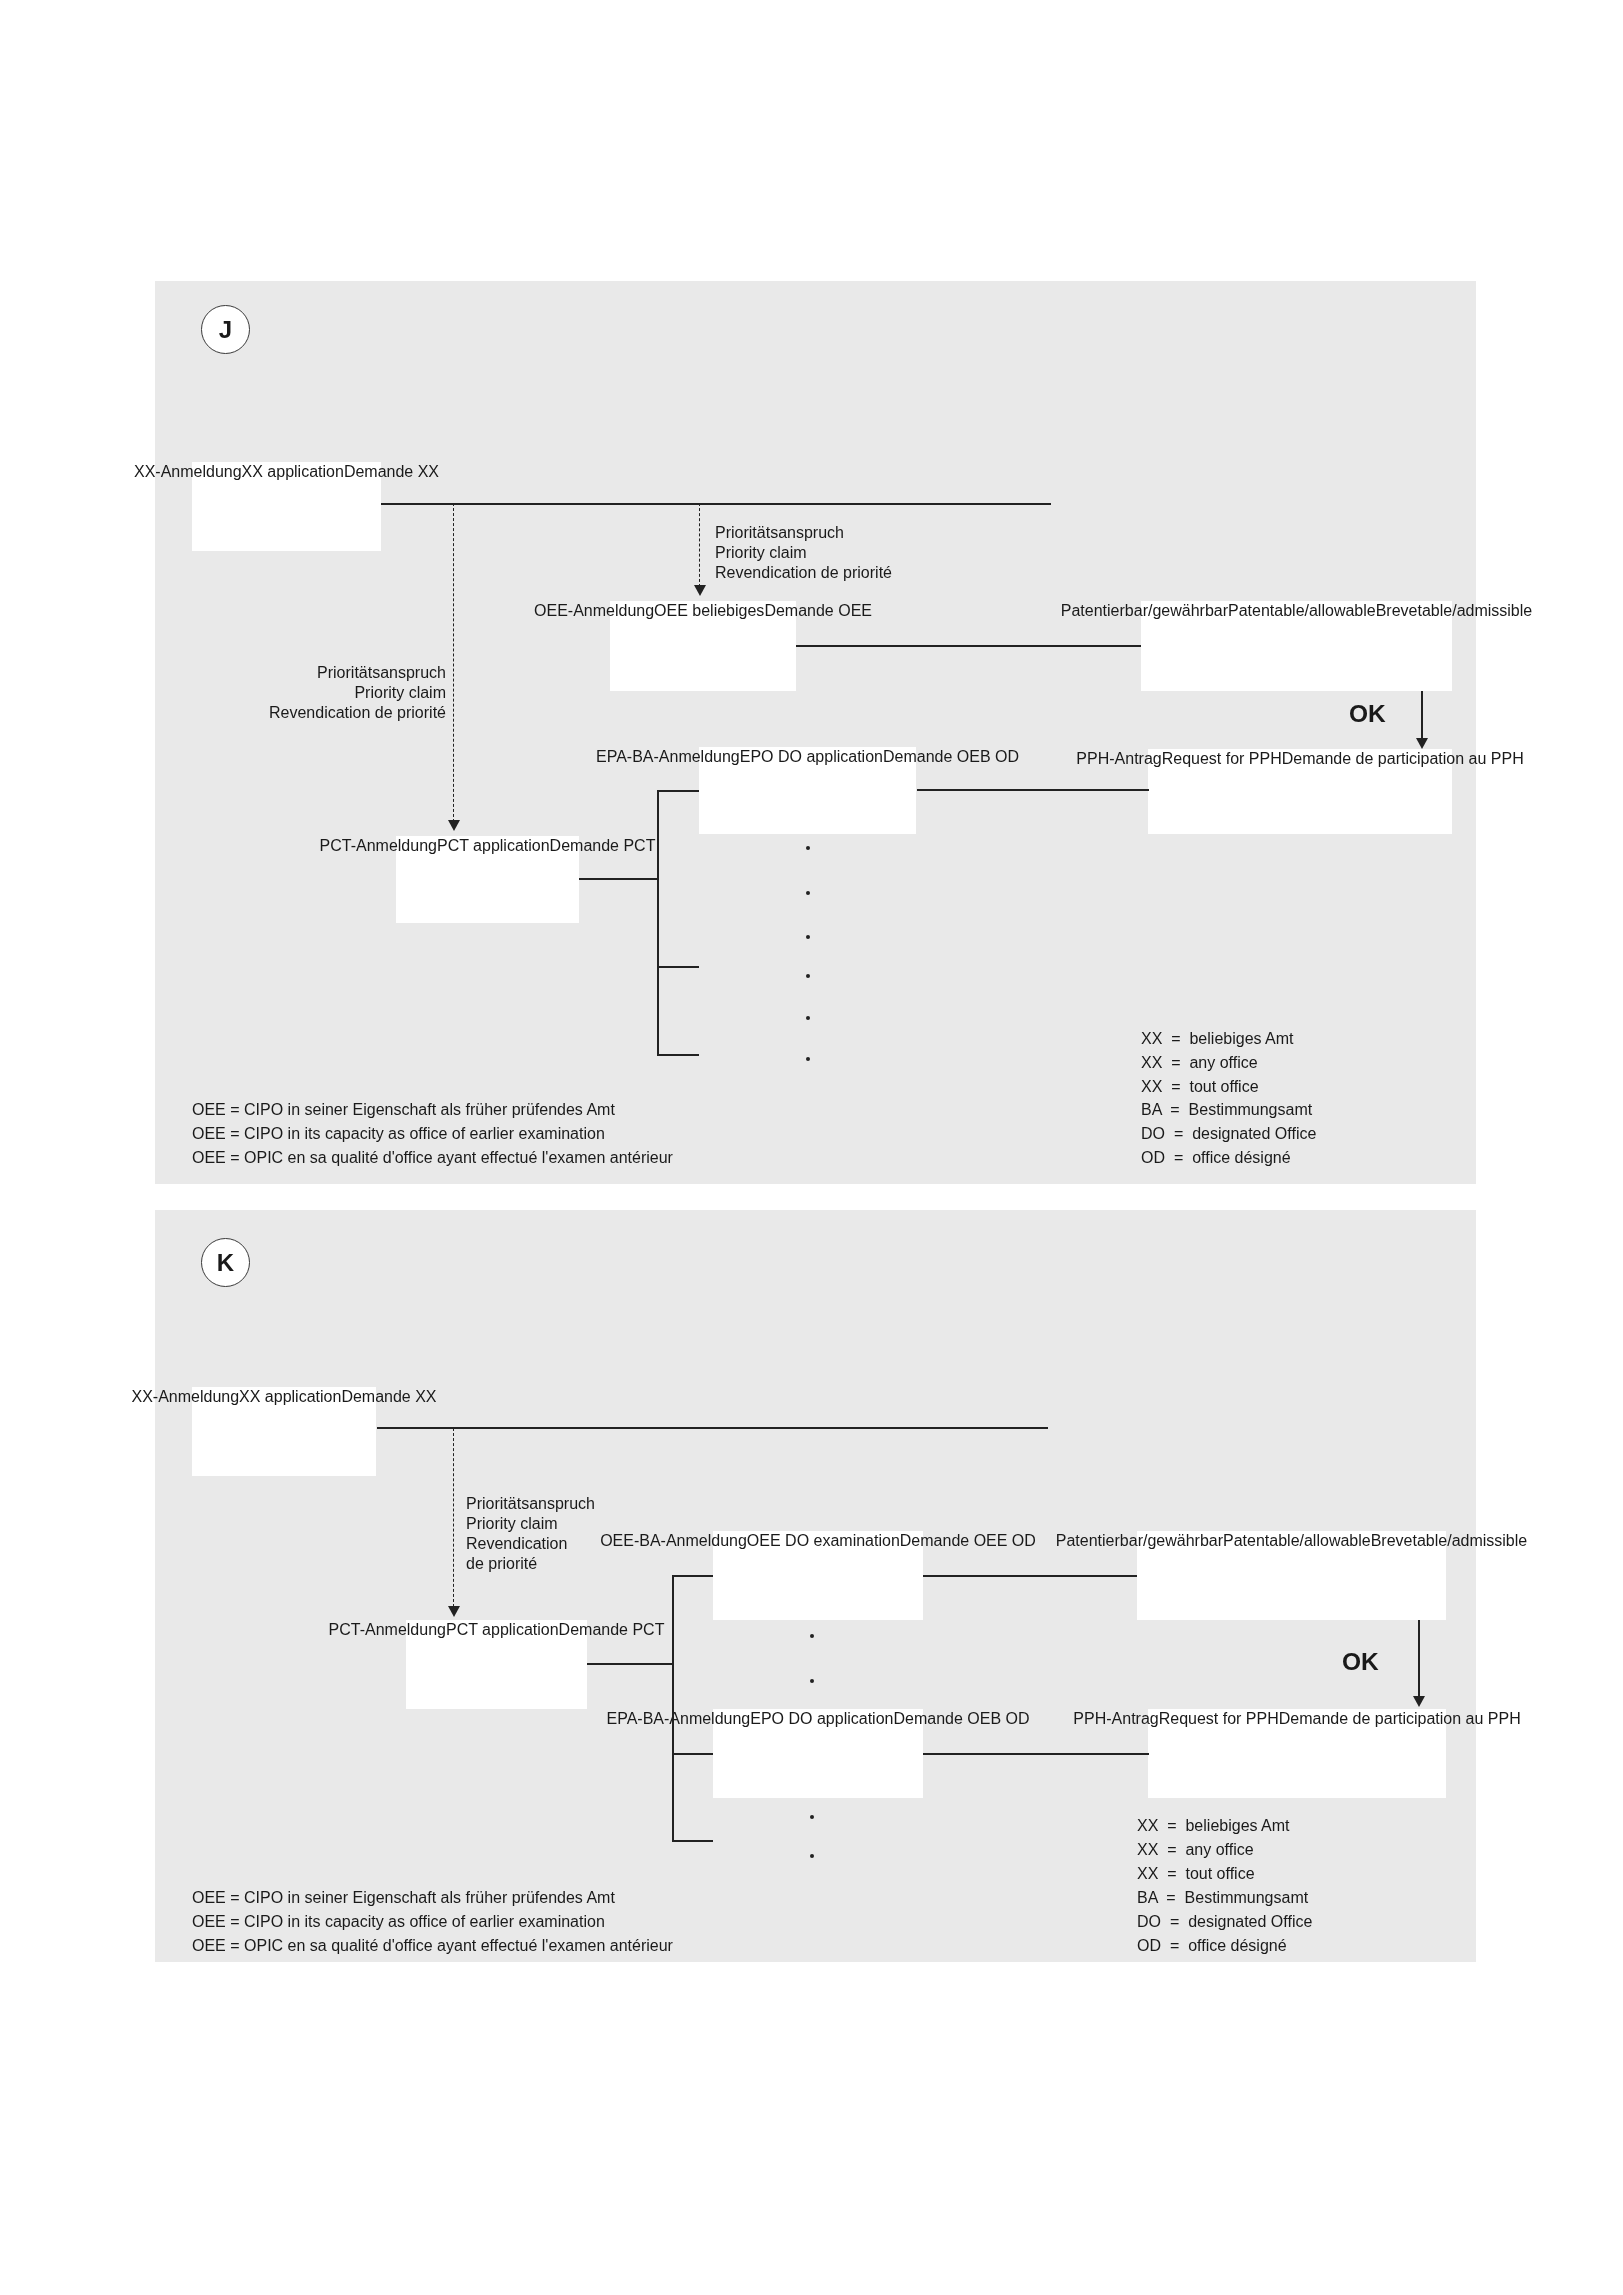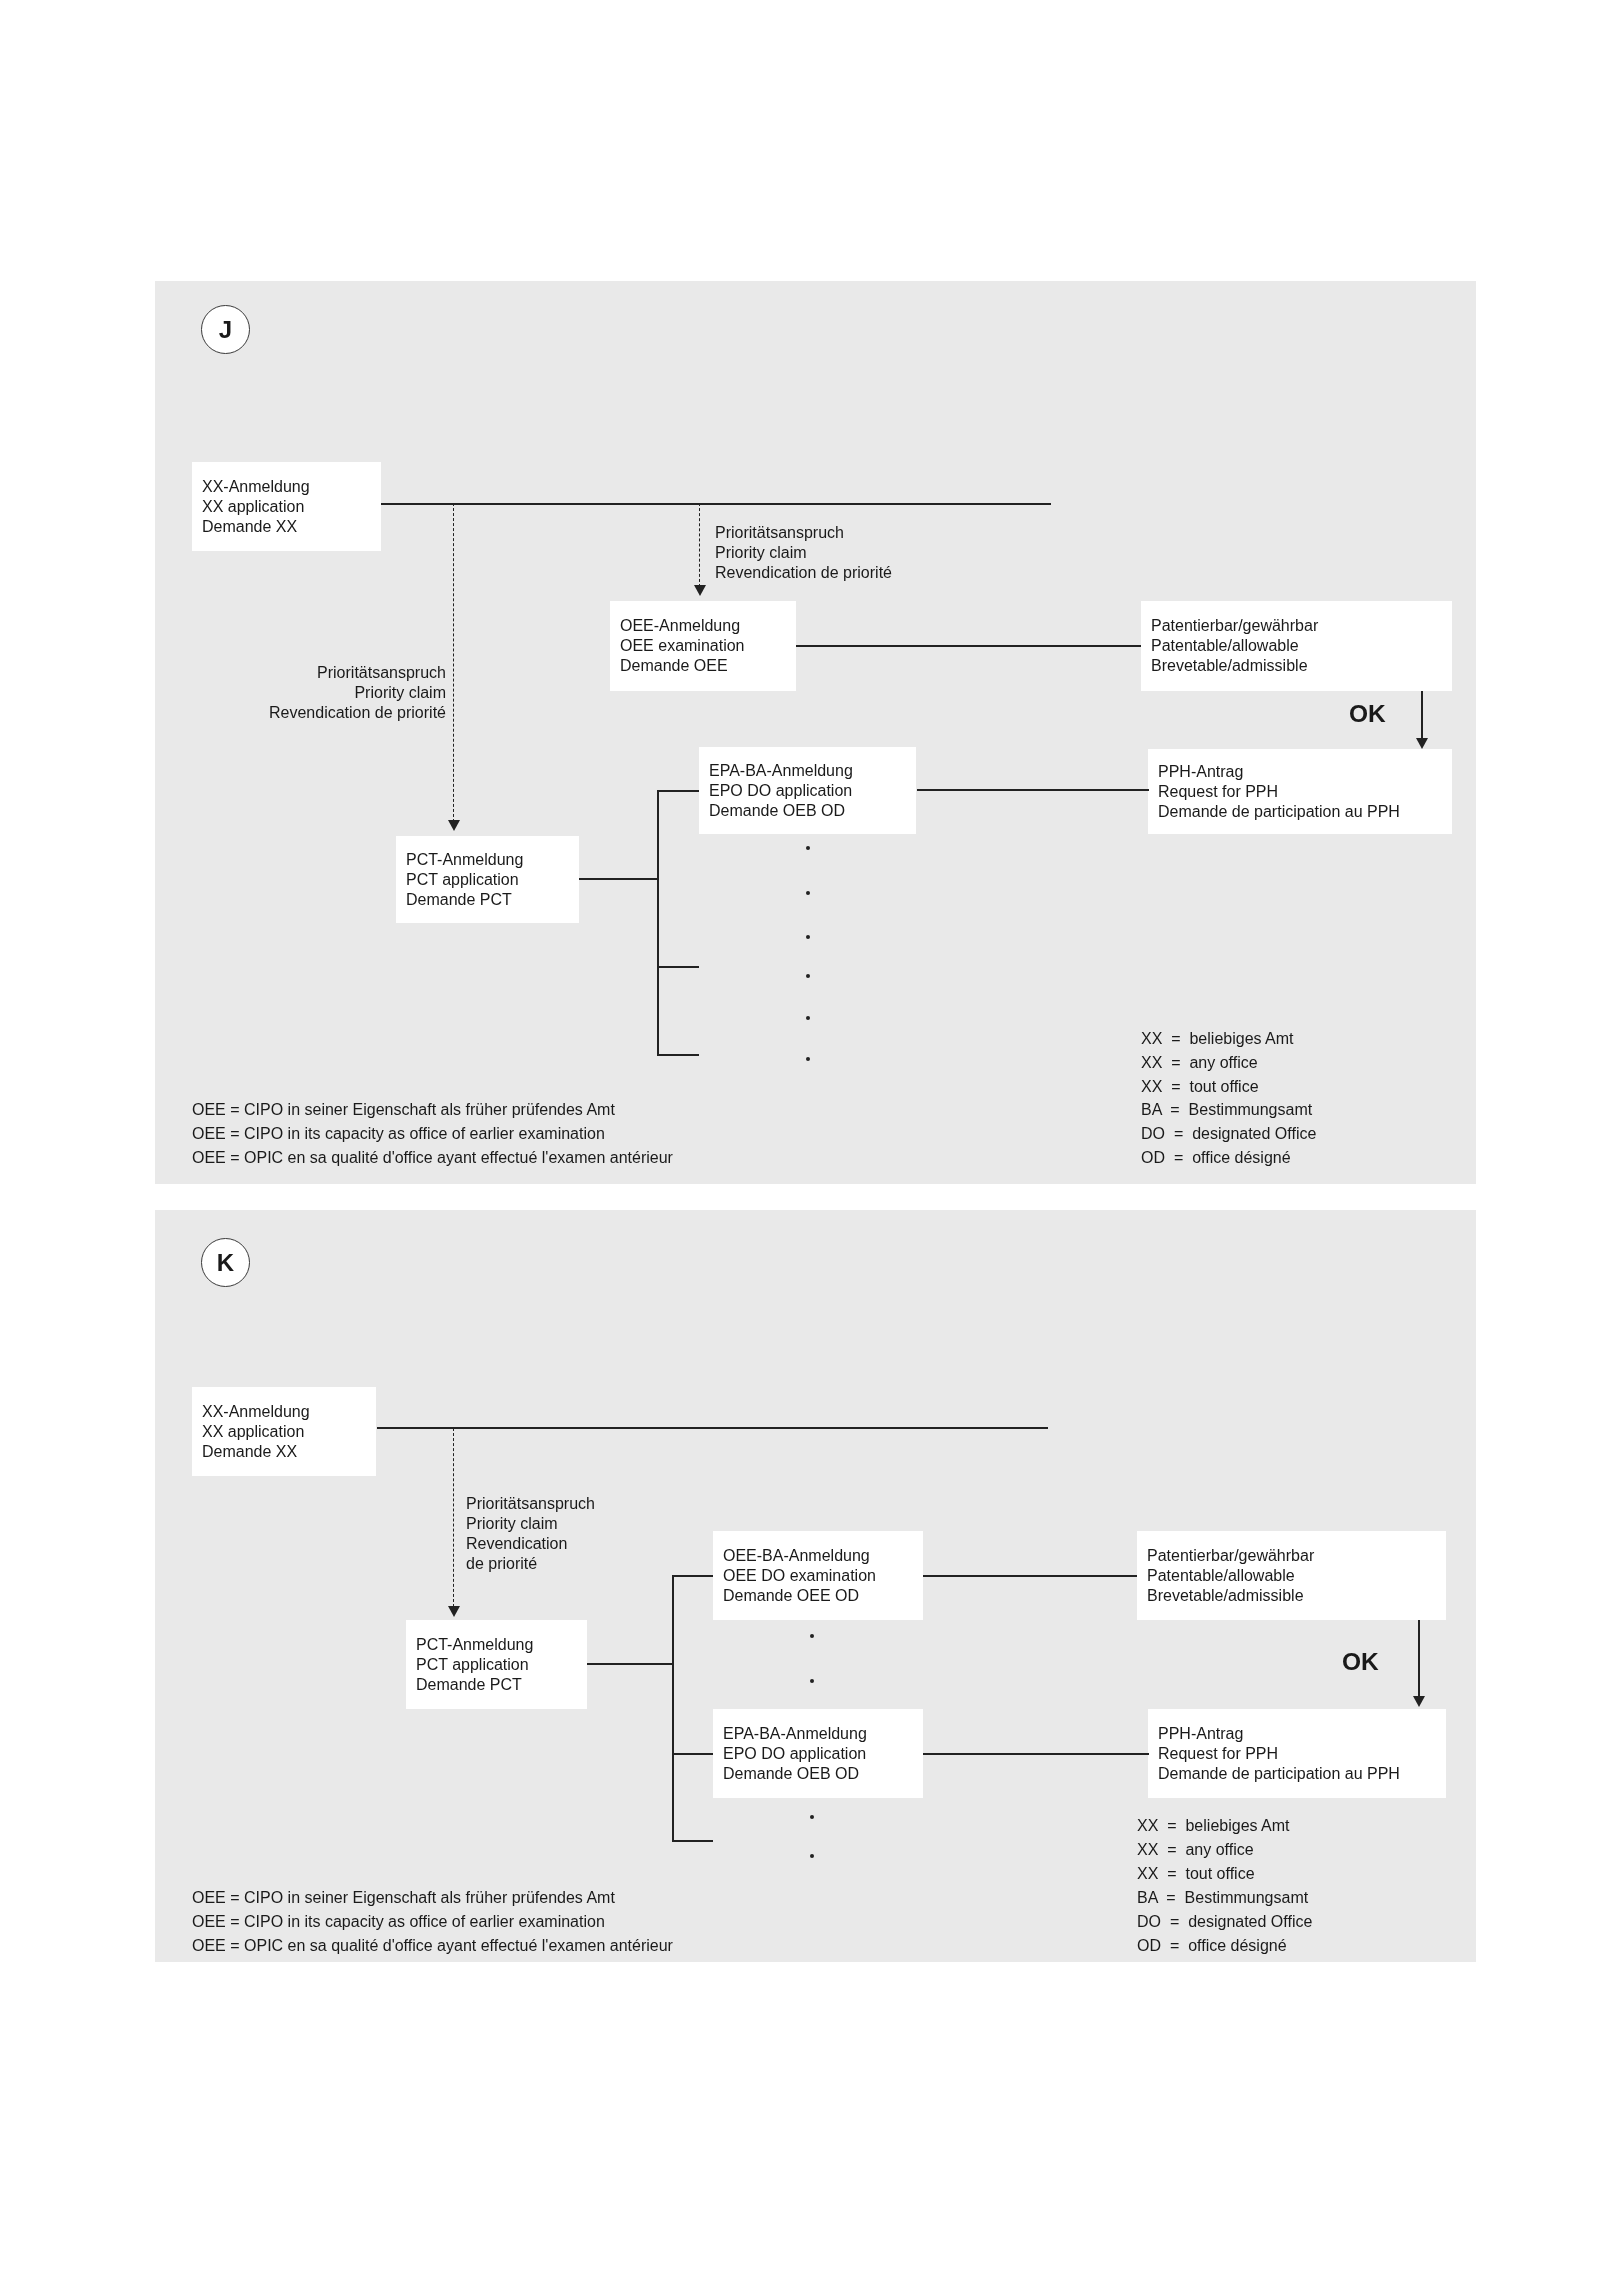--- a/index.html
+++ b/index.html
@@ -4,21 +4,21 @@
 <style>
   html,body{margin:0;padding:0;background:#ffffff;}
   .page{position:relative;width:1623px;height:2295px;background:#ffffff;
         font-family:"Liberation Sans", sans-serif;color:#1a1a1a;overflow:hidden;}
   .panel{position:absolute;background:#e9e9e9;}
   .badge{position:absolute;width:47px;height:47px;border-radius:50%;background:#ffffff;
          border:1.7px solid #3a3a3a;display:flex;align-items:center;justify-content:center;
          font-weight:bold;font-size:24px;}
   .titleblock{position:absolute;}
   .titleblock div{font-weight:bold;font-size:23px;line-height:34px;white-space:nowrap;}
-  .box{position:absolute;background:#ffffff;display:flex;flex-direction:column;
+  .box{position:absolute;background:#ffffff;display:flex;flex-direction:row;
        justify-content:center;padding:0 10px;box-sizing:border-box;}
   .box div{font-size:16px;line-height:20px;white-space:nowrap;}
   .hline{position:absolute;height:1.7px;background:#222222;}
   .vline{position:absolute;width:1.7px;background:#222222;}
   .dashv{position:absolute;width:0;border-left:1.7px dashed #222222;}
   .arrow-down{position:absolute;width:0;height:0;
               border-left:6px solid transparent;border-right:6px solid transparent;
               border-top:11px solid #222222;}
   .lbl{position:absolute;}
   .lbl div{font-size:16px;line-height:20px;white-space:nowrap;}
@@ -58,21 +58,21 @@
     <div class="dashv" style="left:298px;top:222px;height:319px;" data-name="priority-dashed-line"></div>
     <div class="arrow-down" style="left:293px;top:539px;" data-name="arrowhead-icon"></div>
     <div class="lbl right" style="left:88px;top:382px;width:203px;" data-name="priority-claim-label">
       <div data-name="label-line">Prioritätsanspruch</div>
       <div data-name="label-line">Priority claim</div>
       <div data-name="label-line">Revendication de priorité</div>
     </div>
 
     <div class="box" style="left:455px;top:320px;width:186px;height:90px;" data-name="oee-application-box">
       <div data-name="box-line">OEE-Anmeldung</div>
-      <div data-name="box-line">OEE examination</div>
+      <div data-name="box-line">OEE beliebiges</div>
       <div data-name="box-line">Demande OEE</div>
     </div>
 
     <div class="box" style="left:986px;top:320px;width:311px;height:90px;" data-name="patentable-box">
       <div data-name="box-line">Patentierbar/gewährbar</div>
       <div data-name="box-line">Patentable/allowable</div>
       <div data-name="box-line">Brevetable/admissible</div>
     </div>
     <div class="hline" style="left:641px;top:364px;width:345px;" data-name="connector-line"></div>
 

